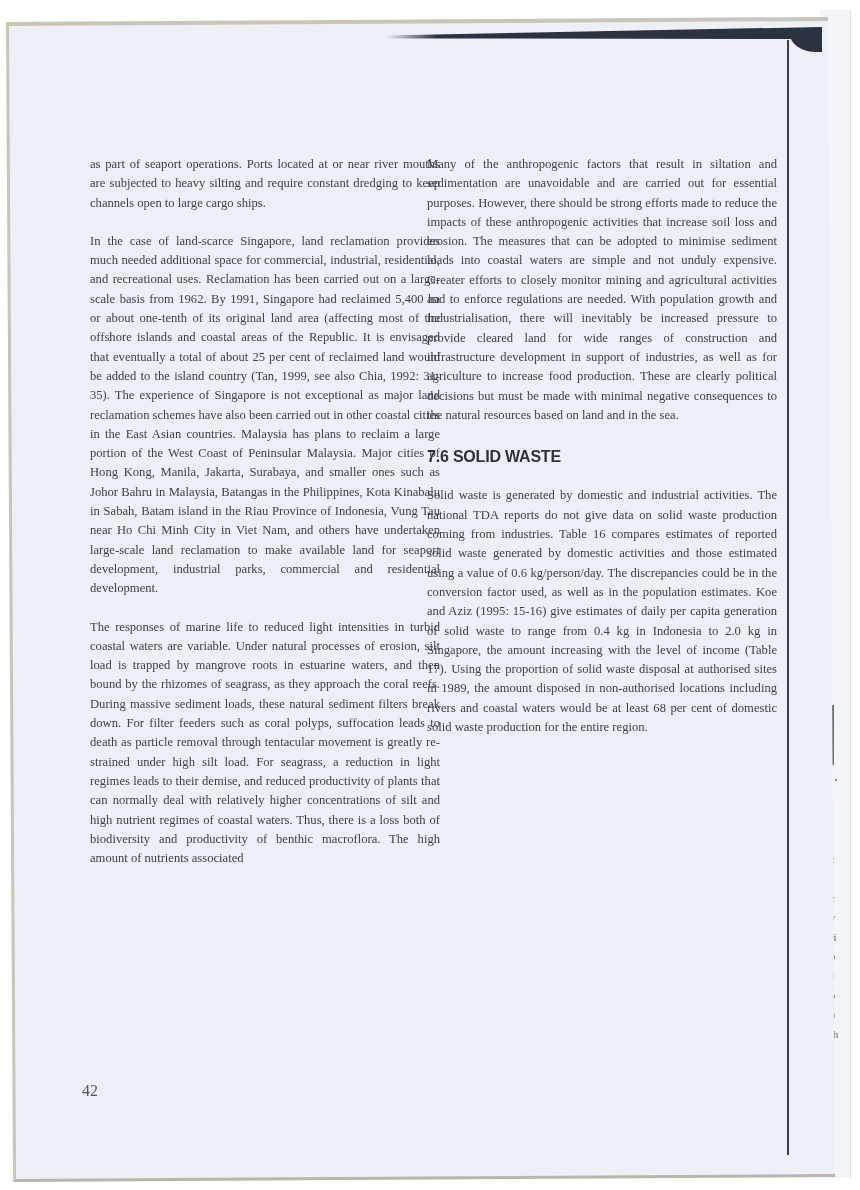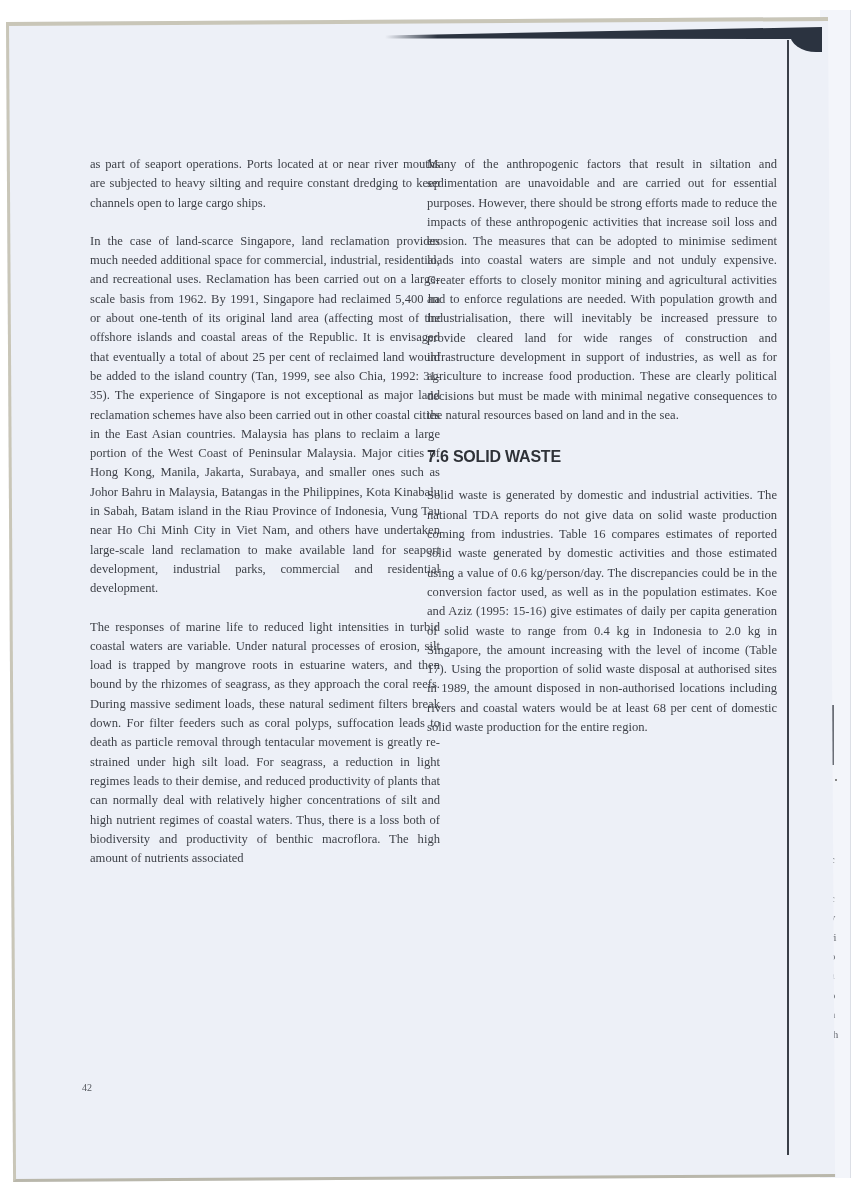--- a/index.html
+++ b/index.html
@@ -45,21 +45,21 @@
     .col-left { left: 80px; top: 155px; margin-left: 10px; }
     .col-right { left: 427px; top: 155px; }
     .col p { margin: 0 0 19px 0; }
     .section-heading {
       font-family: "Liberation Sans", "DejaVu Sans", sans-serif;
       font-weight: bold; font-size: 16px; color: #2f3238;
       margin: 22px 0 20px 0; letter-spacing: -0.2px;
     }
     .page-number {
       position: absolute; left: 82px; top: 1082px;
-      font-size: 10px; color: #55585e;
+      font-size: 16px; color: #55585e;
     }
     .edge-letters {
       position: absolute; left: 830px; top: 850px; width: 24px;
       font-size: 10.5px; line-height: 19.4px; color: #5b5f66;
     }
     .edge-letters span { display: block; }
     .edge-mark {
       position: absolute; left: 832px; top: 705px; width: 1.5px; height: 60px;
       background: #6a6e76;
     }

